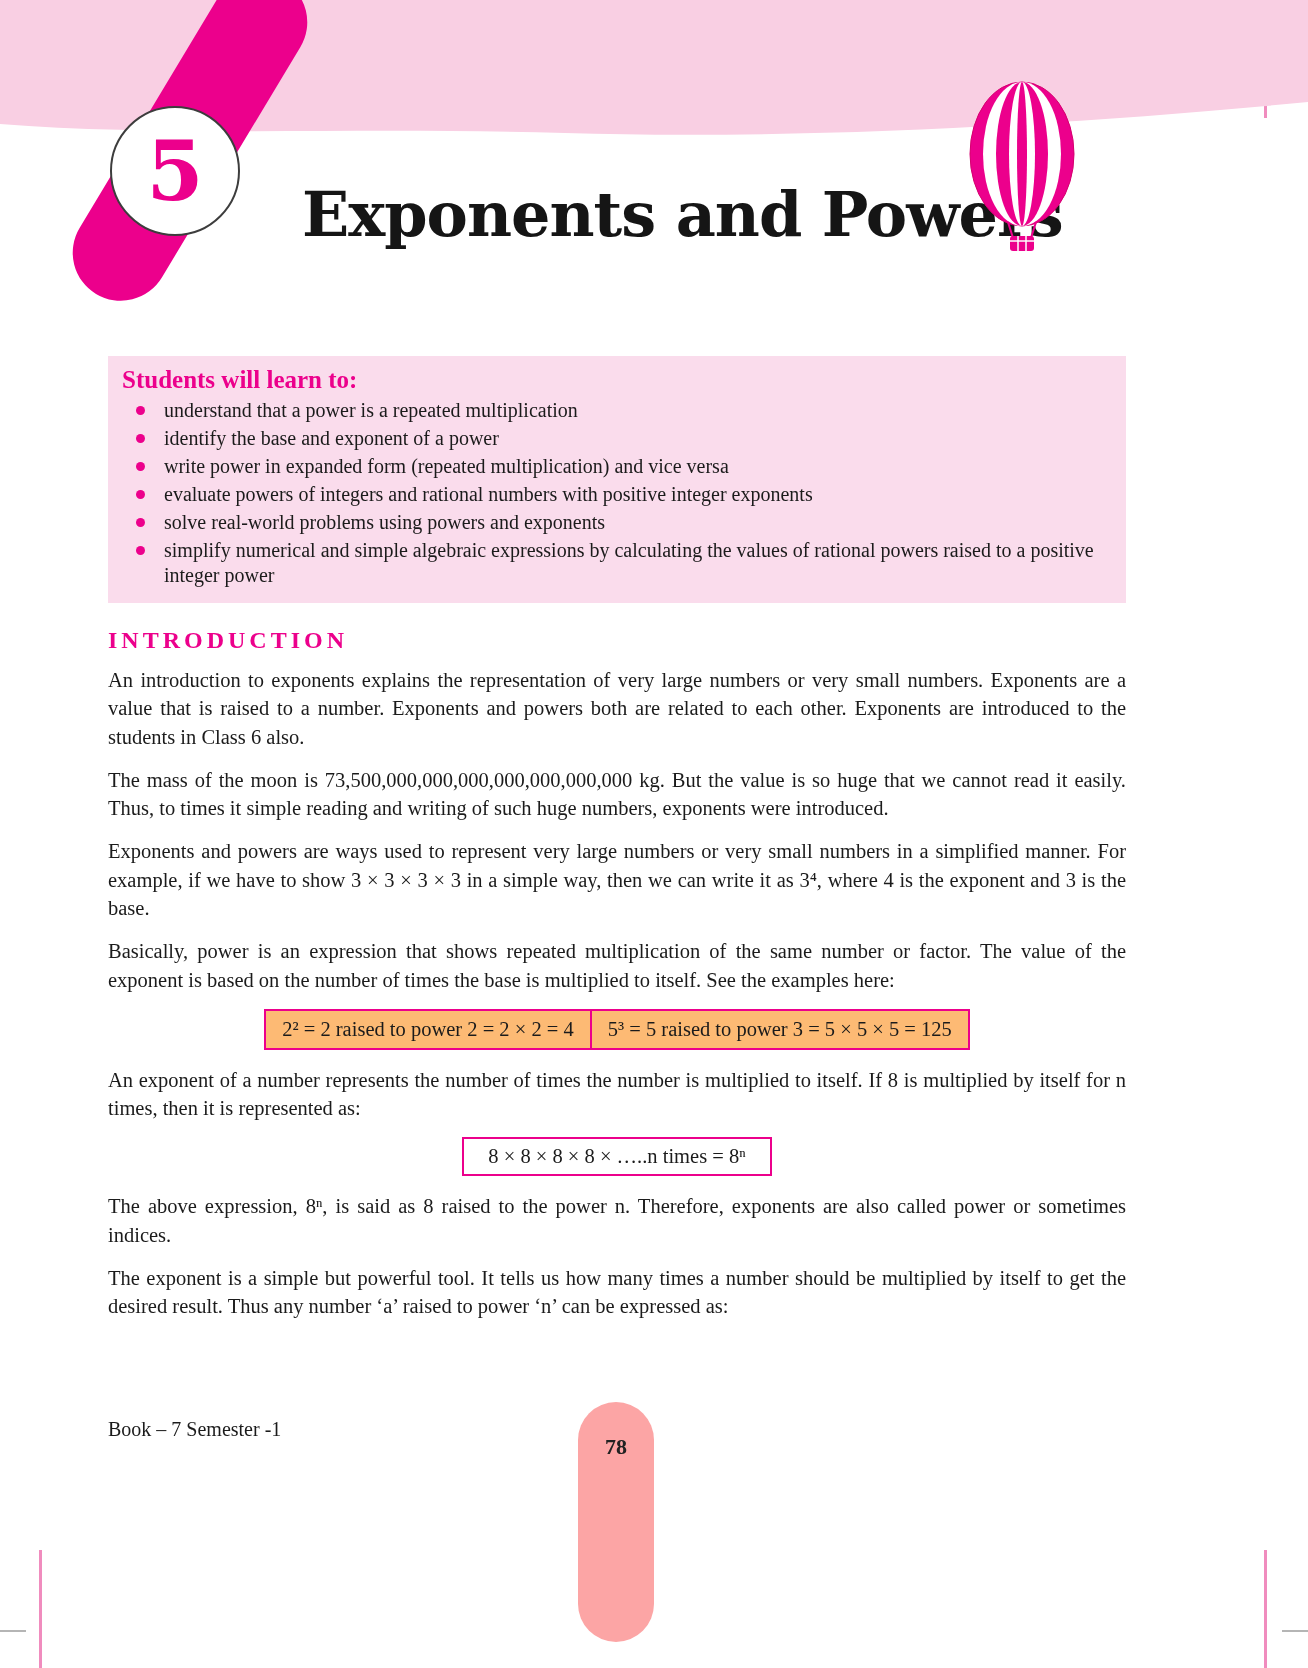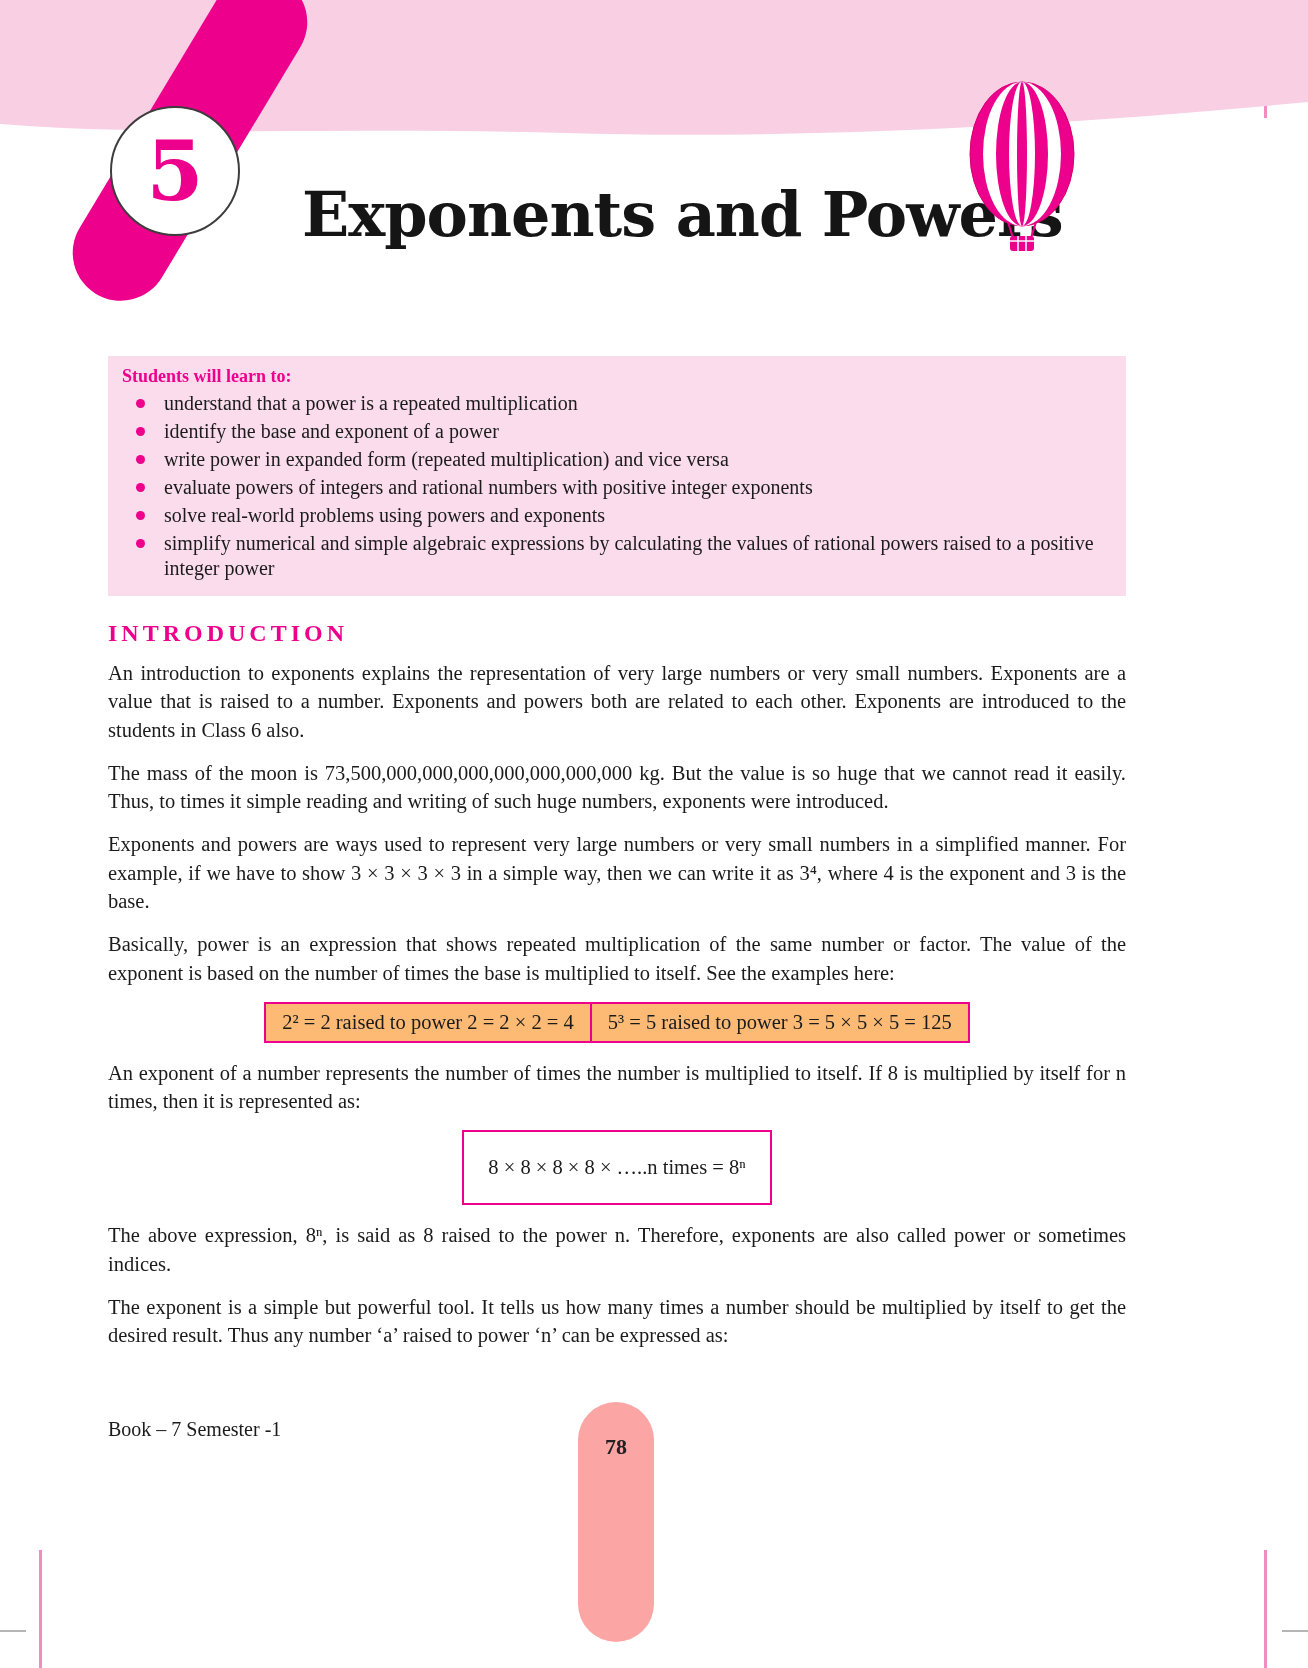--- a/index.html
+++ b/index.html
@@ -39,21 +39,21 @@
   
   .content { position:absolute; left:108px; top:356px; width:1018px; }
 
   .objectives-header {
     background:#9d9fa3; color:#ffffff;
     font-family:"Liberation Sans",sans-serif; font-weight:700;
     font-size:27px; letter-spacing:0.5px;
     padding:4px 12px 6px;
   }
   .objectives-box { background:#fadcec; padding:8px 14px 12px; }
-  .objectives-lead { color:#ec008c; font-weight:700; font-size:18px; margin:2px 0 4px; }
+  .objectives-lead { color:#ec008c; font-weight:700; font-size:25px; margin:2px 0 4px; }
   .objectives-list { list-style:none; margin:0; padding:0; }
   .objectives-list li {
     position:relative; padding-left:42px; margin:3px 0;
     font-size:20px; line-height:1.25; color:#1b1b1b;
   }
   .objectives-list li::before {
     content:""; position:absolute; left:14px; top:8px;
     width:9px; height:9px; border-radius:50%; background:#ec008c;
   }
 
@@ -62,21 +62,21 @@
     font-size:24px; font-weight:700; letter-spacing:4px;
   }
   .para { font-size:20.5px; line-height:1.38; text-align:justify; margin:0 0 15px; }
 
   .box-row { text-align:center; margin:4px 0 16px; }
   .example-box { display:inline-flex; border:2px solid #ec008c; background:#fdba74; }
   .example-cell { padding:7px 16px; font-size:20.5px; white-space:nowrap; }
   .example-cell + .example-cell { border-left:2px solid #ec008c; }
   .expression-box {
     display:inline-block; border:2px solid #ec008c; background:#fff;
-    padding:24px 24px; font-size:20.5px; white-space:nowrap;
+    padding:6px 24px; font-size:20.5px; white-space:nowrap;
   }
 
   
   .footer-left { position:absolute; left:108px; top:1418px; font-size:20px; color:#1b1b1b; }
   .pill {
     position:absolute; left:578px; top:1402px; width:76px; height:240px;
     background:#fca5a5; border-radius:38px; text-align:center;
   }
   .page-number {
     display:inline-block; margin-top:32px;

